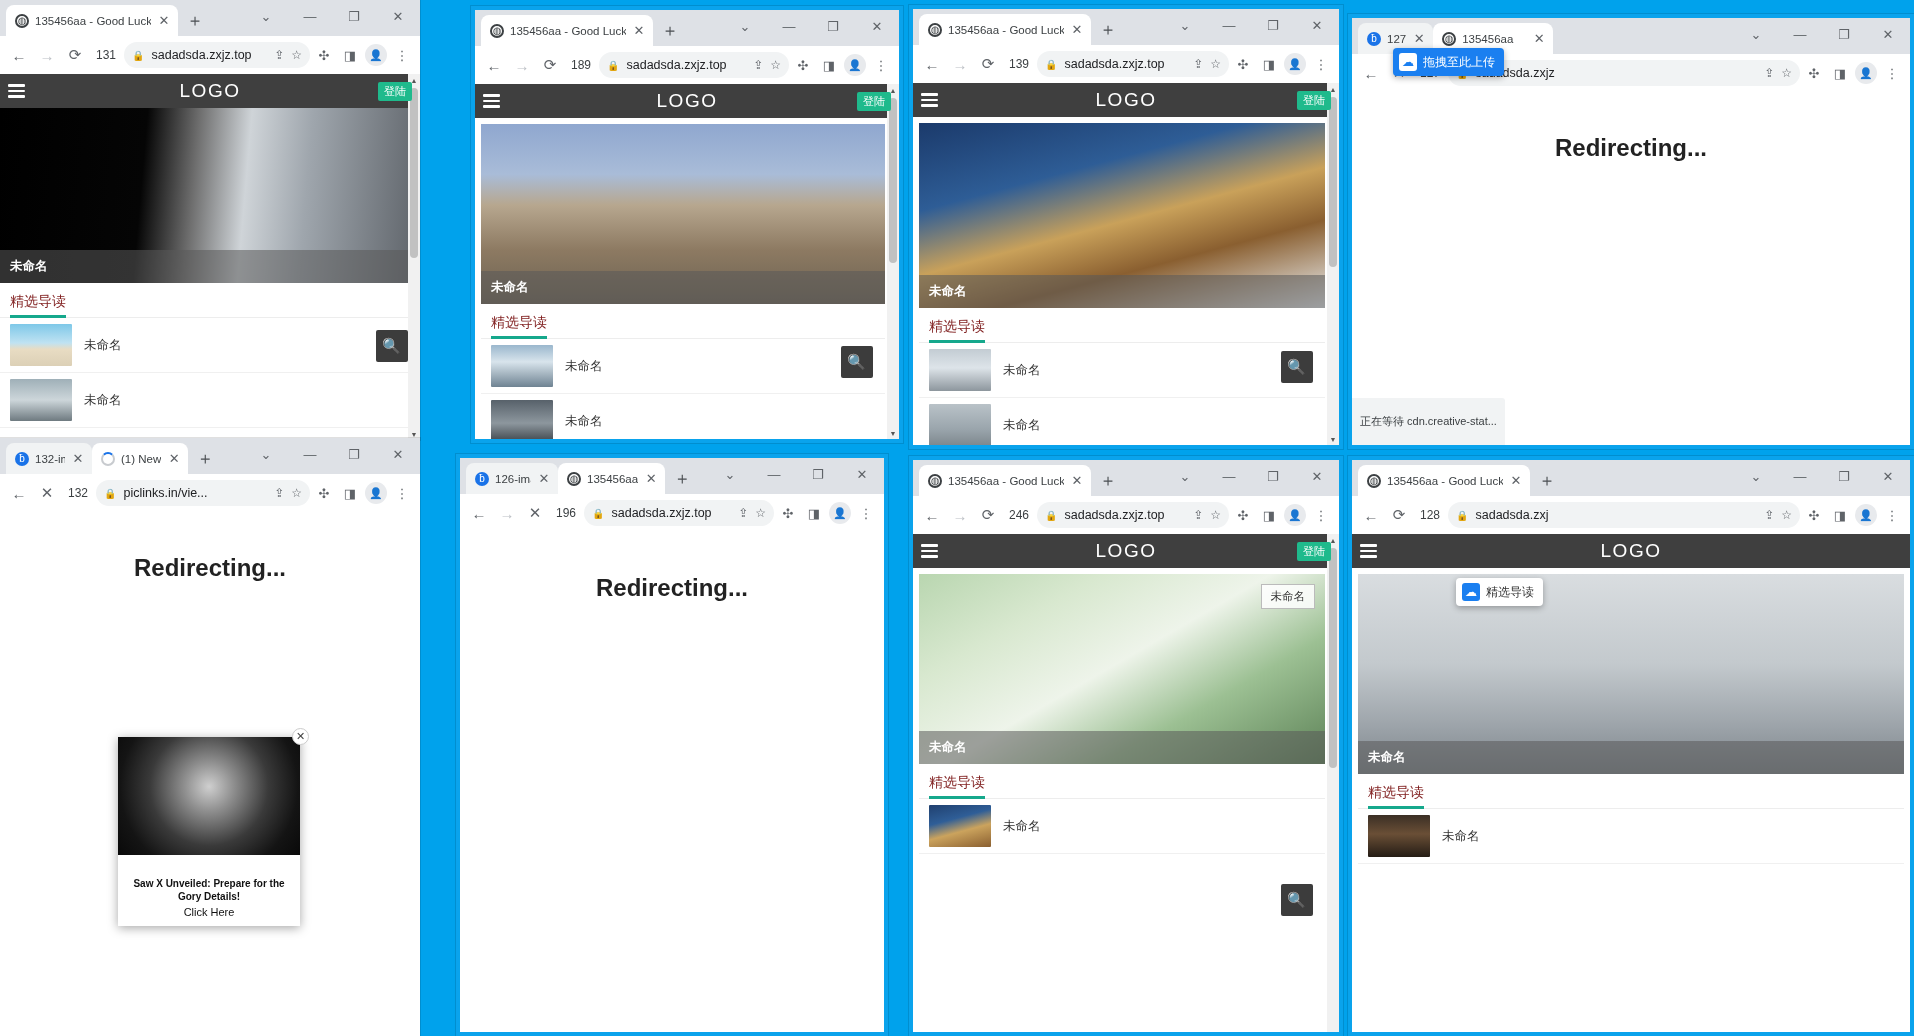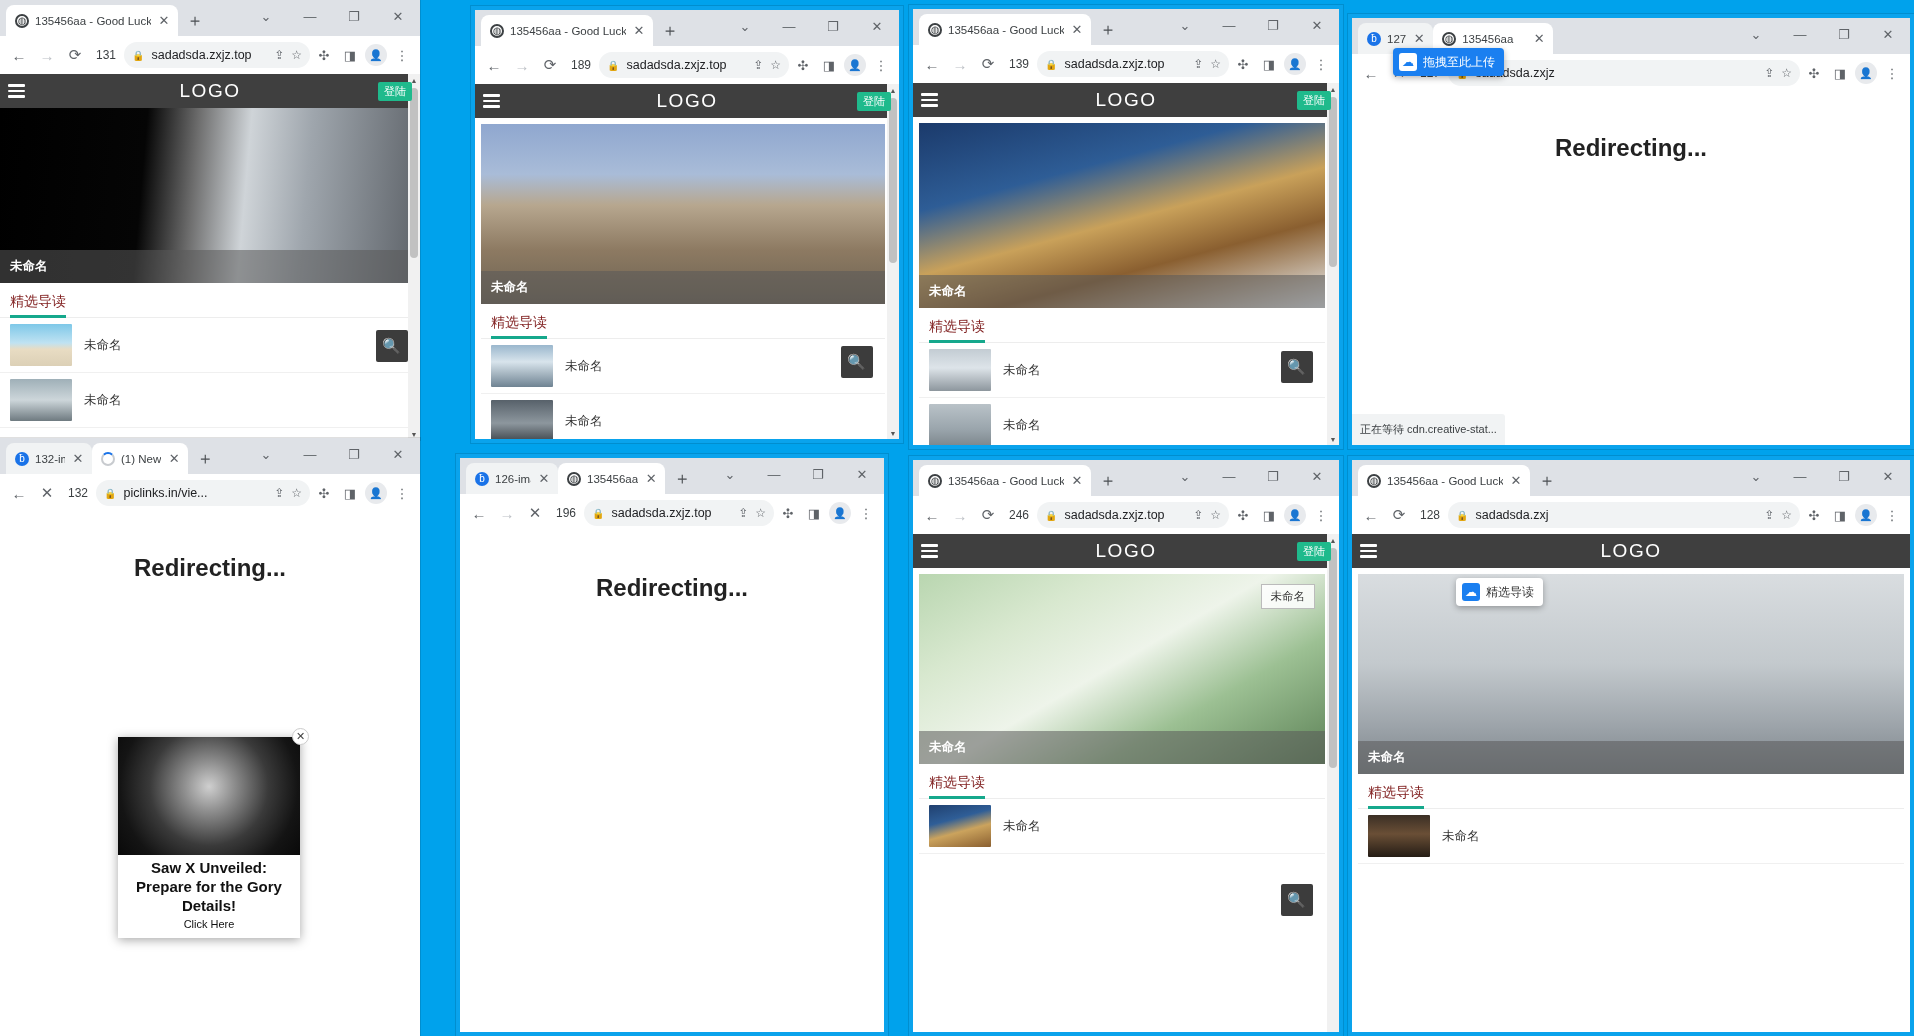--- a/index.html
+++ b/index.html
@@ -251,21 +251,21 @@
     color: #222;
     padding-top: 42px;
     font-family: "Liberation Sans", sans-serif;
   }
   .statusbar {
     position: absolute;
     left: 0; bottom: 0;
     background: #f1f3f4;
     font-size: 11px;
     color: #3c4043;
-    padding: 8px 8px;
+    padding: 16px 8px;
     border-top-right-radius: 3px;
     white-space: nowrap;
   }
   
   .vscroll {
     position: absolute;
     top: 0; right: 0; bottom: 0;
     width: 12px;
     background: #f1f1f1;
   }
@@ -296,22 +296,22 @@
     top: -9px; right: -9px;
     width: 17px; height: 17px;
     background: #fff;
     border: 1px solid #ccc;
     border-radius: 50%;
     font-size: 11px; color: #444;
     display: flex; align-items: center; justify-content: center;
   }
   .adbox .adimg { height: 118px; overflow: hidden; }
   .adbox .adtitle {
-    font-size: 15px; font-weight: bold; color: #111;
-    text-align: center; padding: 4px 8px 3px;
+    font-size: 10px; font-weight: bold; color: #111;
+    text-align: center; padding: 23px 8px 3px;
     line-height: 1.25;
   }
   .adbox .adcta {
     font-size: 11px; color: #111; text-align: center; padding-bottom: 8px;
   }
 
   
   .cloudchip {
     position: absolute;
     display: flex;

